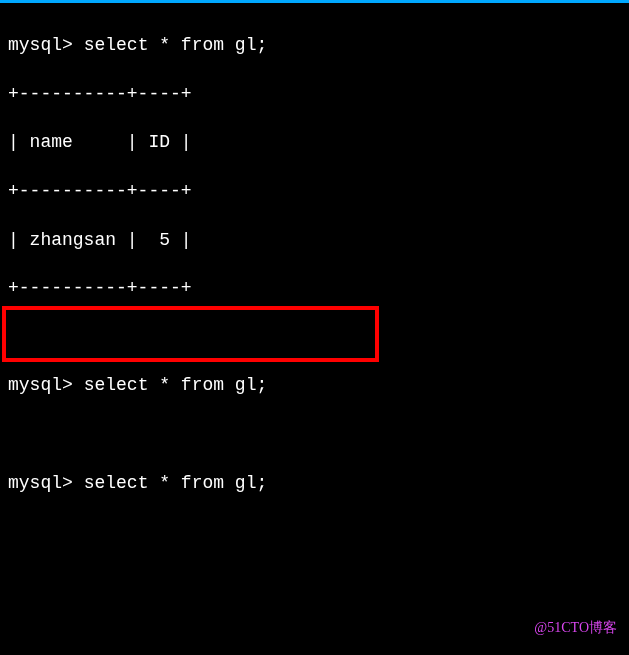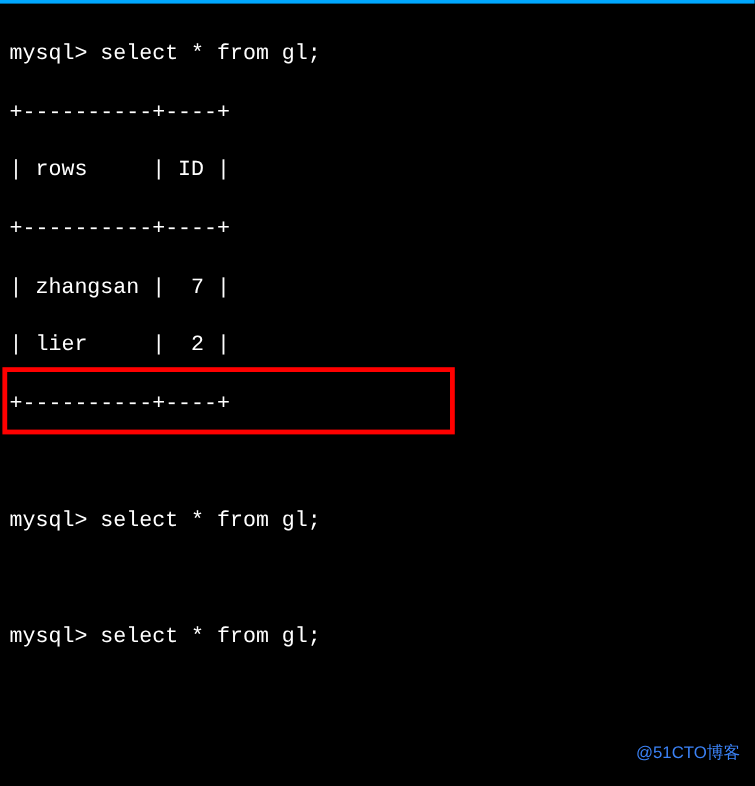--- a/index.html
+++ b/index.html
@@ -37,37 +37,36 @@
       left: 2px;
       top: 306px;
       width: 377px;
       height: 56px;
       pointer-events: none;
     }
     .watermark {
       position: absolute;
       right: 12px;
       bottom: 18px;
-      color: #3b82f6;
-      font-family: Liberation Sans, sans-serif;
+      color: #d946ef;
+      font-family: Liberation Serif, serif;
       font-size: 14px;
     }
   </style>
 </head>
 <body>
 
 <div class="top-bar"></div>
 
 <div class="terminal">
 <span class="line"><span>mysql&gt; </span><span>select * from gl;</span></span>
 <span class="line">+----------+----+</span>
-<span class="line">| rows     | ID |</span>
+<span class="line">| name     | ID |</span>
 <span class="line">+----------+----+</span>
-<span class="line">| zhangsan |  7 |</span>
-<span class="line">| lier     |  2 |</span>
+<span class="line">| zhangsan |  5 |</span>
 <span class="line">+----------+----+</span>
 <span class="line"> </span>
 <span class="line"><span>mysql&gt; </span><span>select * from gl;</span></span>
 <span class="line"> </span>
 <span class="line"><span>mysql&gt; </span><span>select * from gl;</span></span>
 
 
 
 
 

